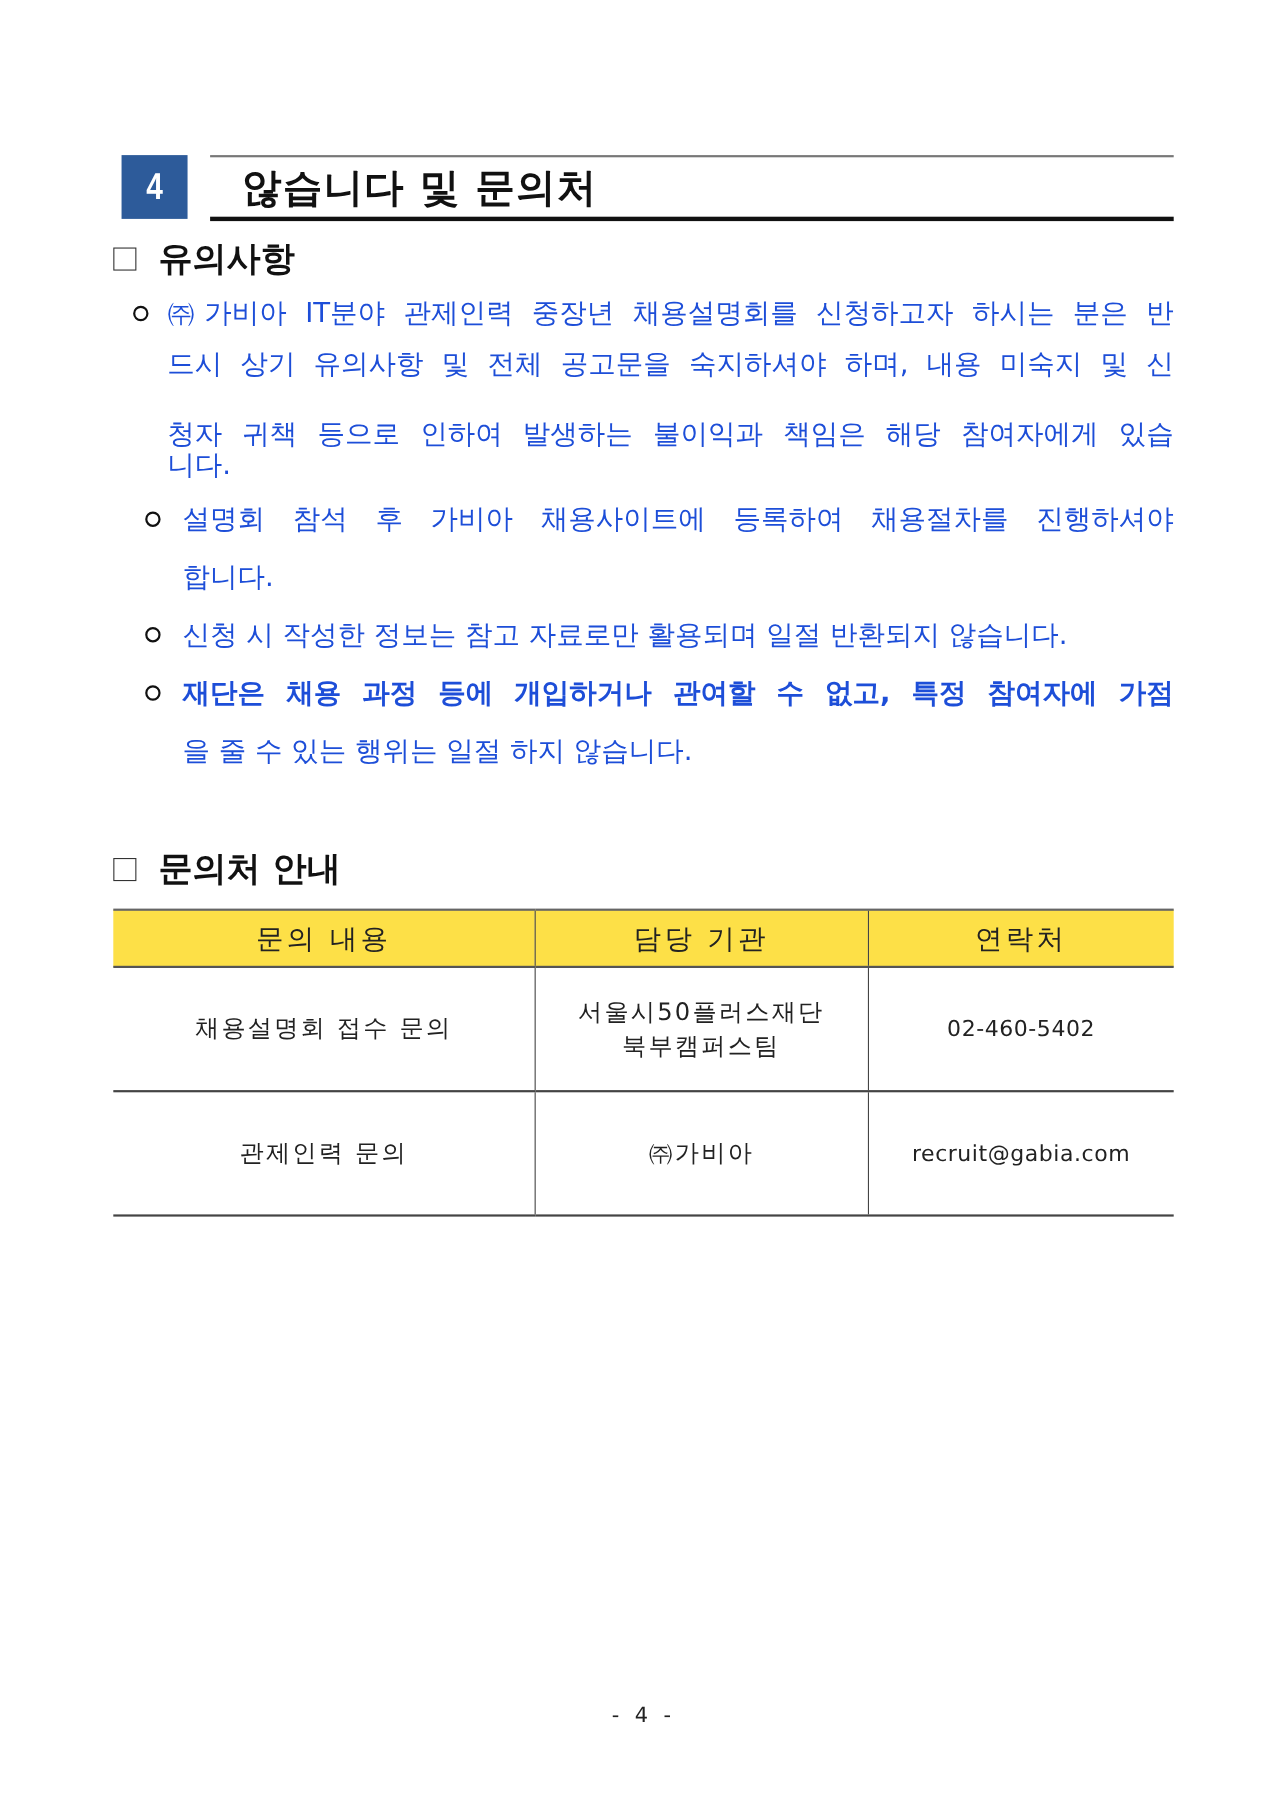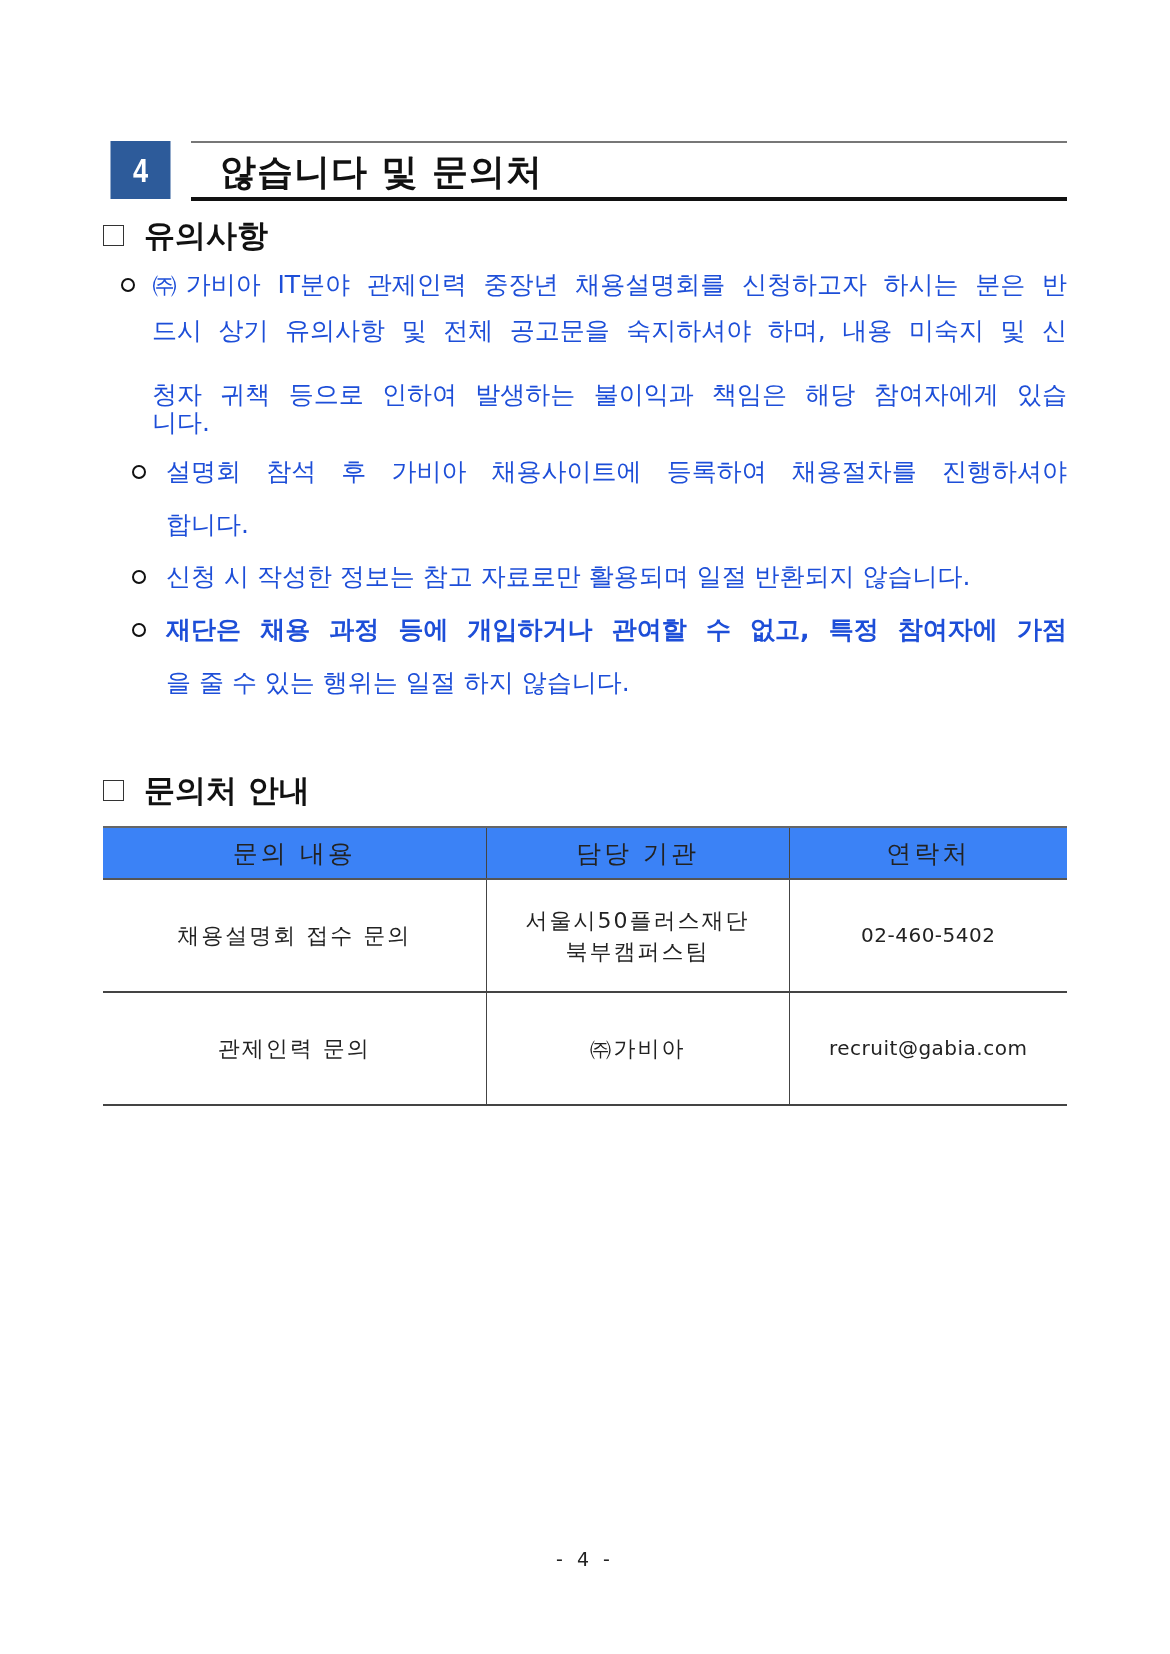--- a/index.html
+++ b/index.html
@@ -72,21 +72,21 @@
     border-collapse: collapse;
     table-layout: fixed;
   }
   .contact-table th, .contact-table td {
     text-align: center;
     vertical-align: middle;
     padding: 0;
     color: #222222;
   }
   .contact-table th {
-    background: #3b82f6;
+    background: #fde047;
     height: 50px;
     font-weight: normal;
     font-size: 25px;
     letter-spacing: 3px;
     border-top: 2px solid #666666;
     border-bottom: 2px solid #555555;
   }
   .contact-table td {
     height: 111px;
     font-size: 22px;

